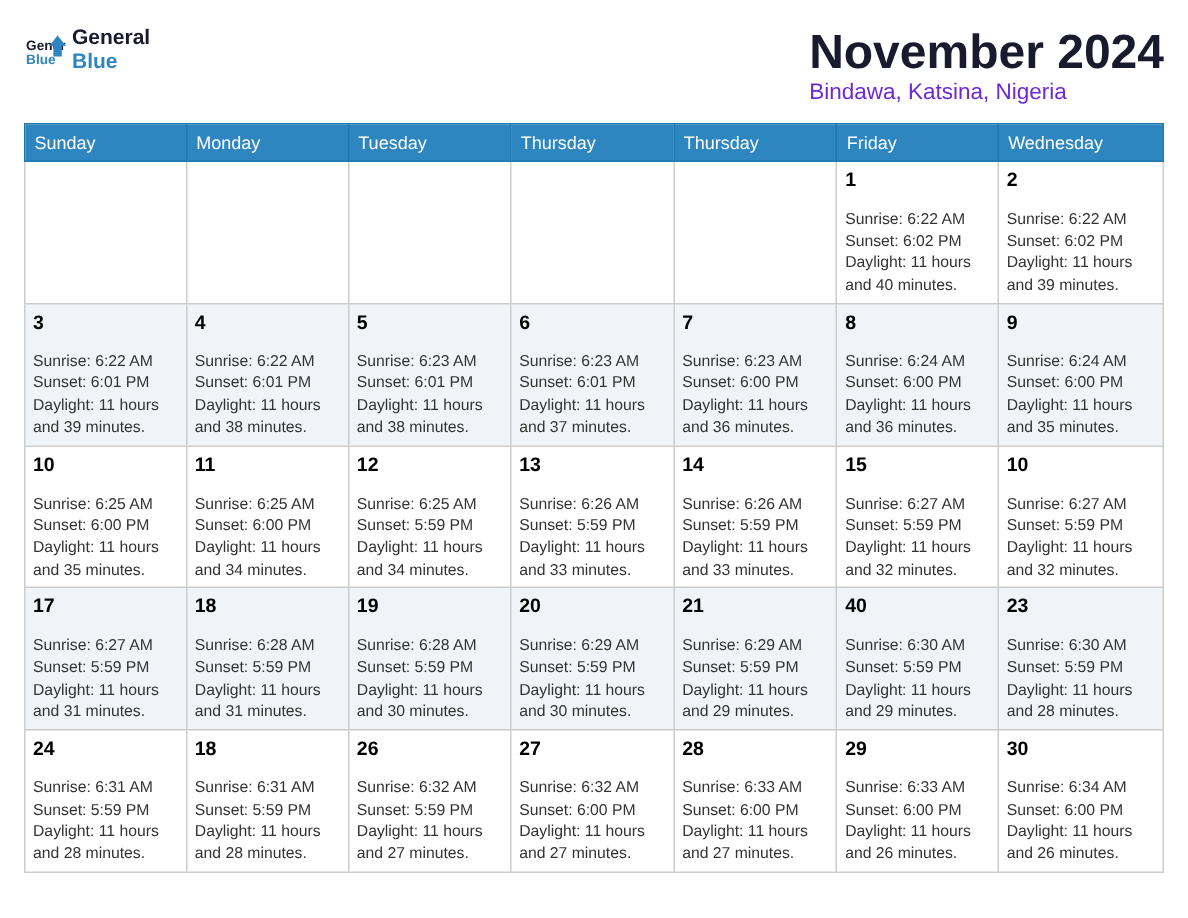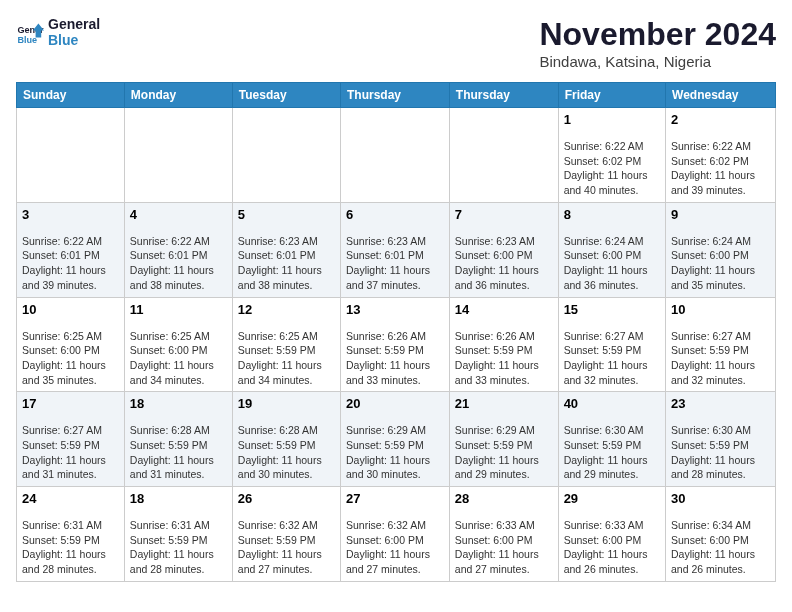--- a/index.html
+++ b/index.html
@@ -27,34 +27,34 @@
     }
     .title-area {
     }
     .month-title {
       font-size: 32px;
       font-weight: bold;
       color: #1a1a2e;
     }
     .location-title {
       font-size: 15px;
-      color: #404040;
+      color: #6d28d9;
     }
     .calendar-table {
       width: 100%;
       border-collapse: collapse;
       font-size: 11px;
     }
     .calendar-table th {
       background-color: #2e86c1;
       color: #fff;
       text-align: left;
       padding: 5px 6px;
       font-size: 12px;
-      font-weight: bold;
+      font-weight: normal;
       border: 1px solid #2176ae;
     }
     .calendar-table td {
       vertical-align: top;
       border: 1px solid #ccc;
       padding: 4px 5px;
       width: 113px;
       min-height: 70px;
     }
     .cell-odd {

